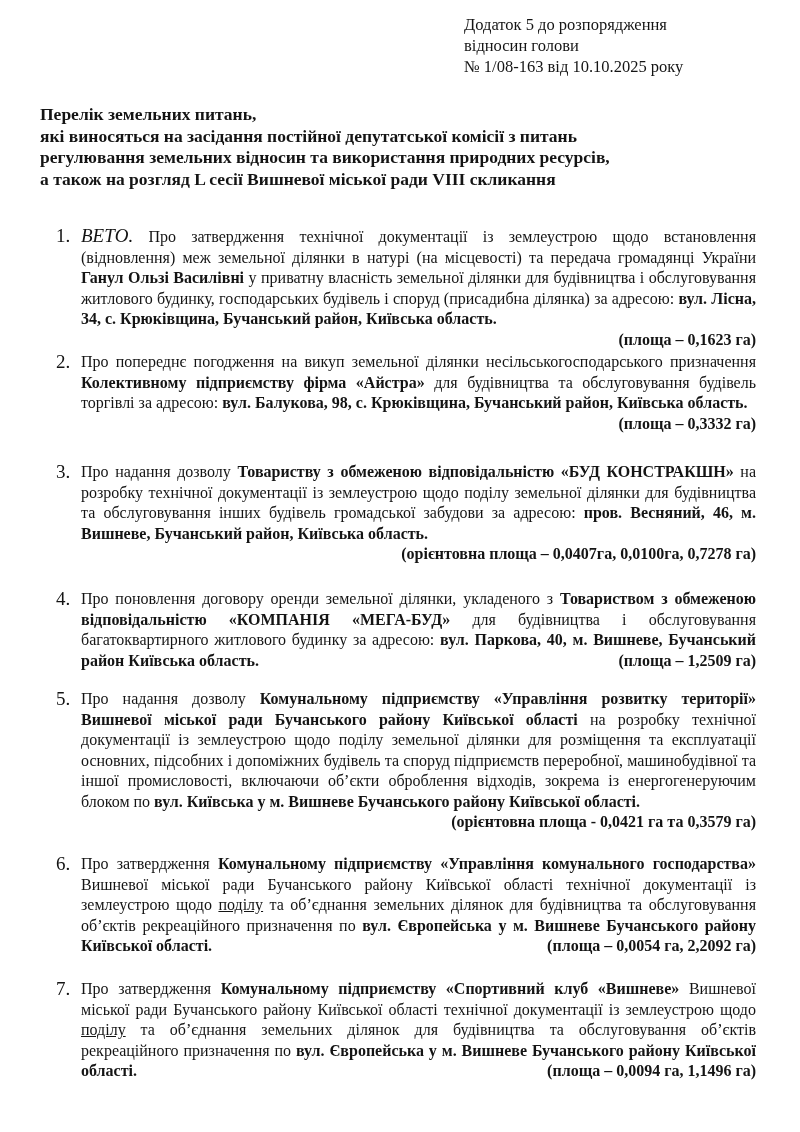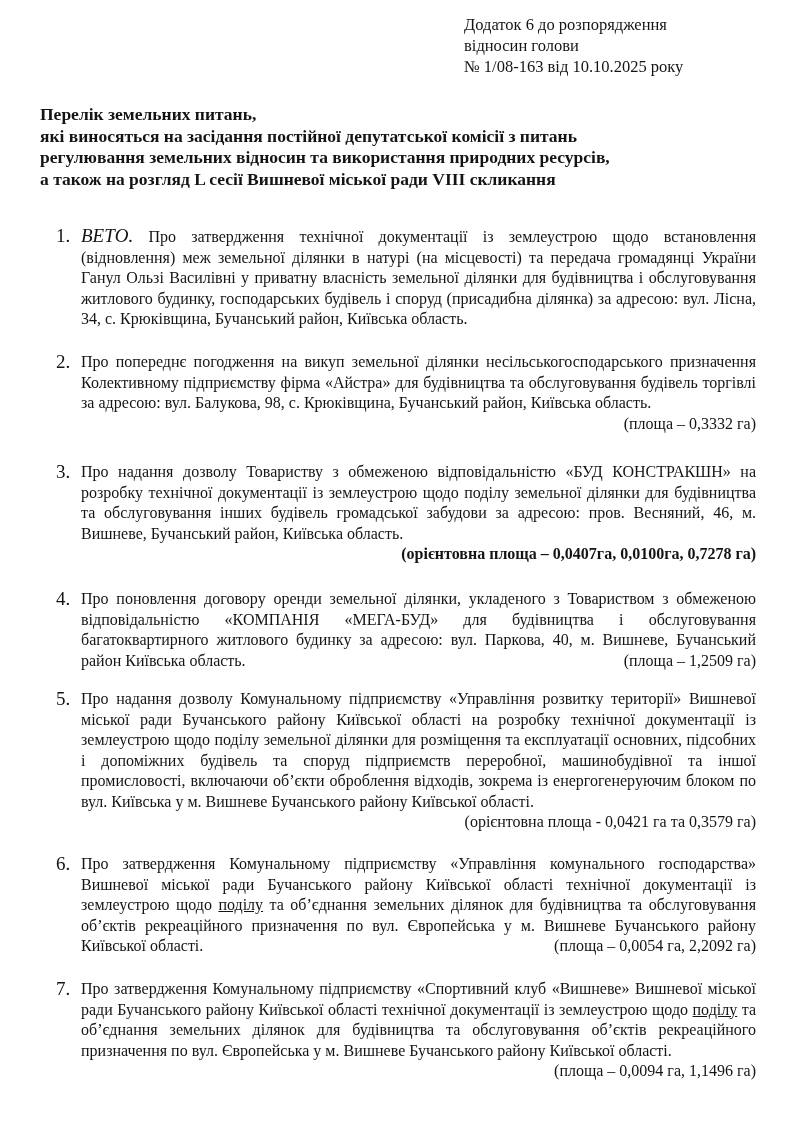--- a/index.html
+++ b/index.html
@@ -27,46 +27,47 @@
     position: absolute; left: 0; top: 0;
     font-size: 19px;
   }
   .item .body {
     margin-left: 25px; text-align: justify;
   }
   .item .area {
     display: block; text-align: right; font-weight: bold;
   }
   .item .area-inline {
-    float: right; font-weight: normal;
+    float: right; font-weight: bold;
   }
-  b { font-weight: normal; }
+  b { font-weight: bold; }
   u { text-decoration: underline; }
   .item .num-veto { font-size: 19px; font-style: italic; }
 </style>
 </head>
 <body>
 
 <div class="header-note">
-  <div>Додаток 6 до розпорядження</div>
+  <div>Додаток 5 до розпорядження</div>
   <div>відносин голови</div>
   <div>№ 1/08-163  від  10.10.2025 року</div>
 </div>
 
 <div class="title">
   <div>Перелік земельних питань,</div>
   <div>які виносяться на засідання постійної депутатської комісії з питань</div>
   <div>регулювання земельних відносин та використання природних ресурсів,</div>
   <div>а також на розгляд L сесії Вишневої міської ради VIII скликання</div>
 </div>
 
 <div class="item" style="top:226px;">
   <span class="num">1.</span>
   <div class="body">
     <span class="num-veto">ВЕТО.</span><span> Про затвердження технічної документації із землеустрою щодо встановлення (відновлення) меж земельної ділянки в натурі (на місцевості) та передача громадянці України </span><b>Ганул Ользі Василівні</b><span> у приватну власність земельної ділянки для будівництва і обслуговування житлового будинку, господарських будівель і споруд (присадибна ділянка) за адресою: </span><b>вул. Лісна, 34, с. Крюківщина, Бучанський район, Київська область.</b>
+    <span class="area">(площа – 0,1623 га)</span>
   </div>
 </div>
 
 <div class="item" style="top:352px;">
   <span class="num">2.</span>
   <div class="body">
     <span>Про попереднє погодження на викуп земельної ділянки несільськогосподарського призначення </span><b>Колективному підприємству фірма «Айстра»</b><span> для будівництва та обслуговування будівель торгівлі за адресою: </span><b>вул. Балукова, 98, с. Крюківщина, Бучанський район, Київська область.</b>
     <span class="area-inline">(площа – 0,3332 га)</span>
   </div>
 </div>

